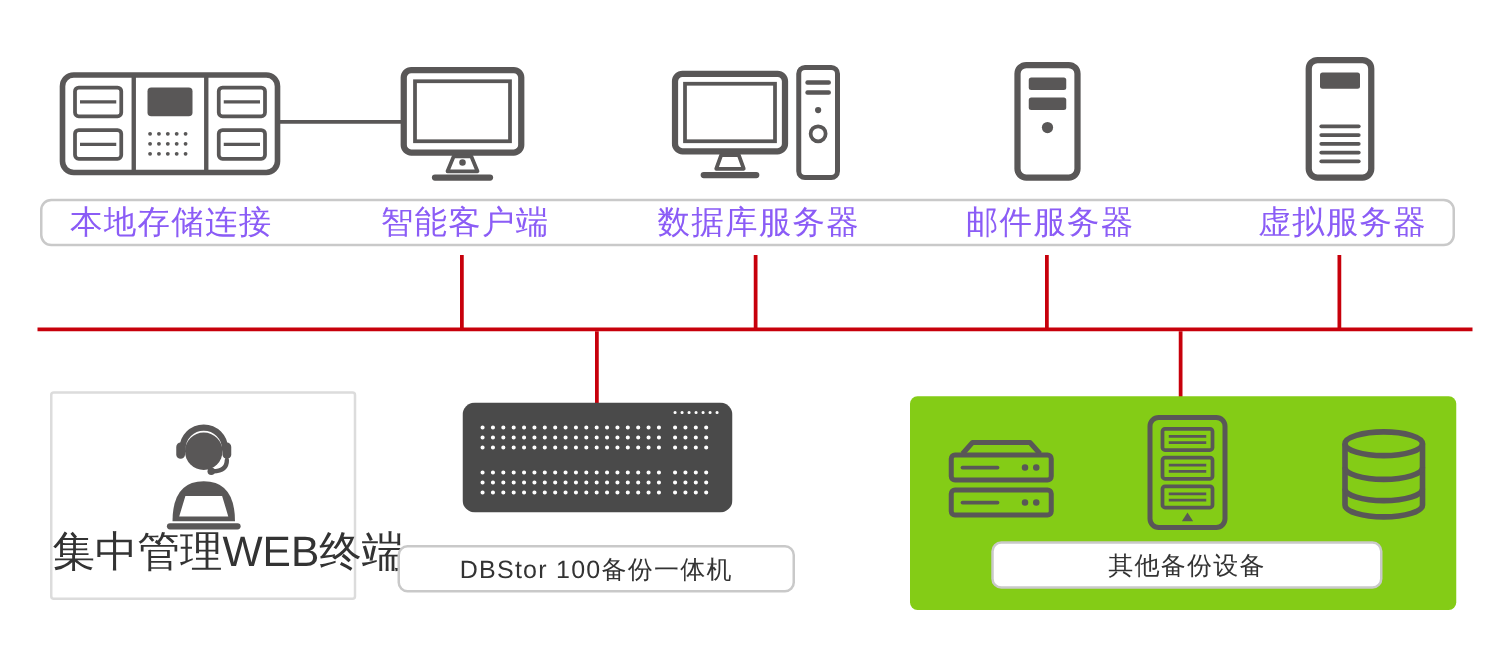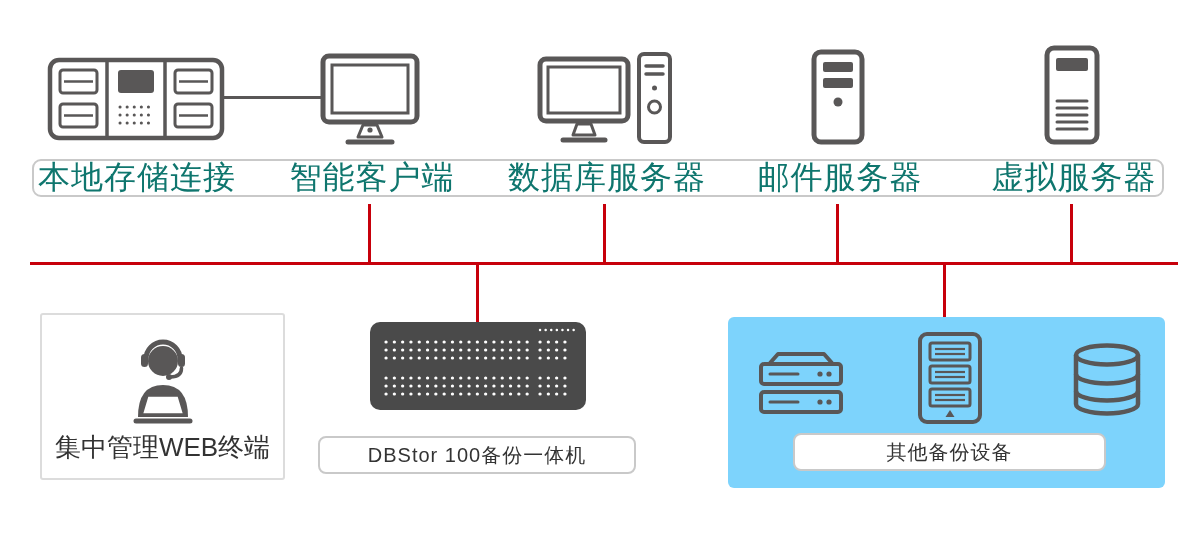--- a/index.html
+++ b/index.html
@@ -19,55 +19,55 @@
 
   .gray-connector { left:223px; top:96px; width:99px; height:3px; background:#595757; }
 
   
   .label-bar {
     left:32px; top:159px; width:1132px; height:38px;
     border:2px solid #c9c9c9; border-radius:9px; background:#ffffff;
   }
   .bar-label {
     position:absolute; top:50%; transform:translate(-50%,-50%);
-    font-size:32px; font-weight:500; color:#0f766e; white-space:nowrap; letter-spacing:1px;
+    font-size:26px; font-weight:500; color:#8b5cf6; white-space:nowrap; letter-spacing:1px;
   }
   .bl-1{left:103px} .bl-2{left:338px} .bl-3{left:573px} .bl-4{left:806px} .bl-5{left:1040px}
 
   
   .redline { position:absolute; background:#c7000b; }
   .v-top { width:3px; top:204px; height:60px; }
   .v-client{left:368px} .v-dbsrv{left:603px} .v-mail{left:836px} .v-virt{left:1070px}
   .bus { left:30px; top:262px; width:1148px; height:3px; }
   .v-dbstor { left:476px; top:265px; width:3px; height:58px; }
   .v-other  { left:943px; top:265px; width:3px; height:53px; }
 
   
   .terminal-box {
     left:40px; top:313px; width:245px; height:167px;
     border:2px solid #dcdcdc; border-radius:3px; background:#ffffff;
   }
   .terminal-box .person { position:absolute; left:50%; top:14px; transform:translateX(-50%); }
   .terminal-label {
     position:absolute; left:0; bottom:13px; width:100%; text-align:center;
-    font-size:26px; font-weight:500; color:#333333; white-space:nowrap;
+    font-size:34px; font-weight:500; color:#333333; white-space:nowrap;
   }
 
   
   .icon-dbstor { left:370px; top:322px; }
 
   .pill {
     position:absolute; border:2px solid #c9c9c9; border-radius:8px; background:#ffffff;
     display:flex; align-items:center; justify-content:center;
     font-size:20px; font-weight:500; color:#333333; white-space:nowrap; letter-spacing:1px;
   }
   .dbstor-label { left:318px; top:436px; width:318px; height:38px; }
 
   
-  .other-panel { left:728px; top:317px; width:437px; height:171px; background:#7dd3fc; border-radius:6px; }
+  .other-panel { left:728px; top:317px; width:437px; height:171px; background:#84cc16; border-radius:6px; }
   .other-panel .icon-rack   { position:absolute; left:30px;  top:34px; }
   .other-panel .icon-server { position:absolute; left:189px; top:14px; }
   .other-panel .icon-db     { position:absolute; left:340px; top:24px; }
   .other-label { left:65px; top:116px; width:313px; height:38px; }
 </style>
 </head>
 <body>
 
 <div class="stage">
 

